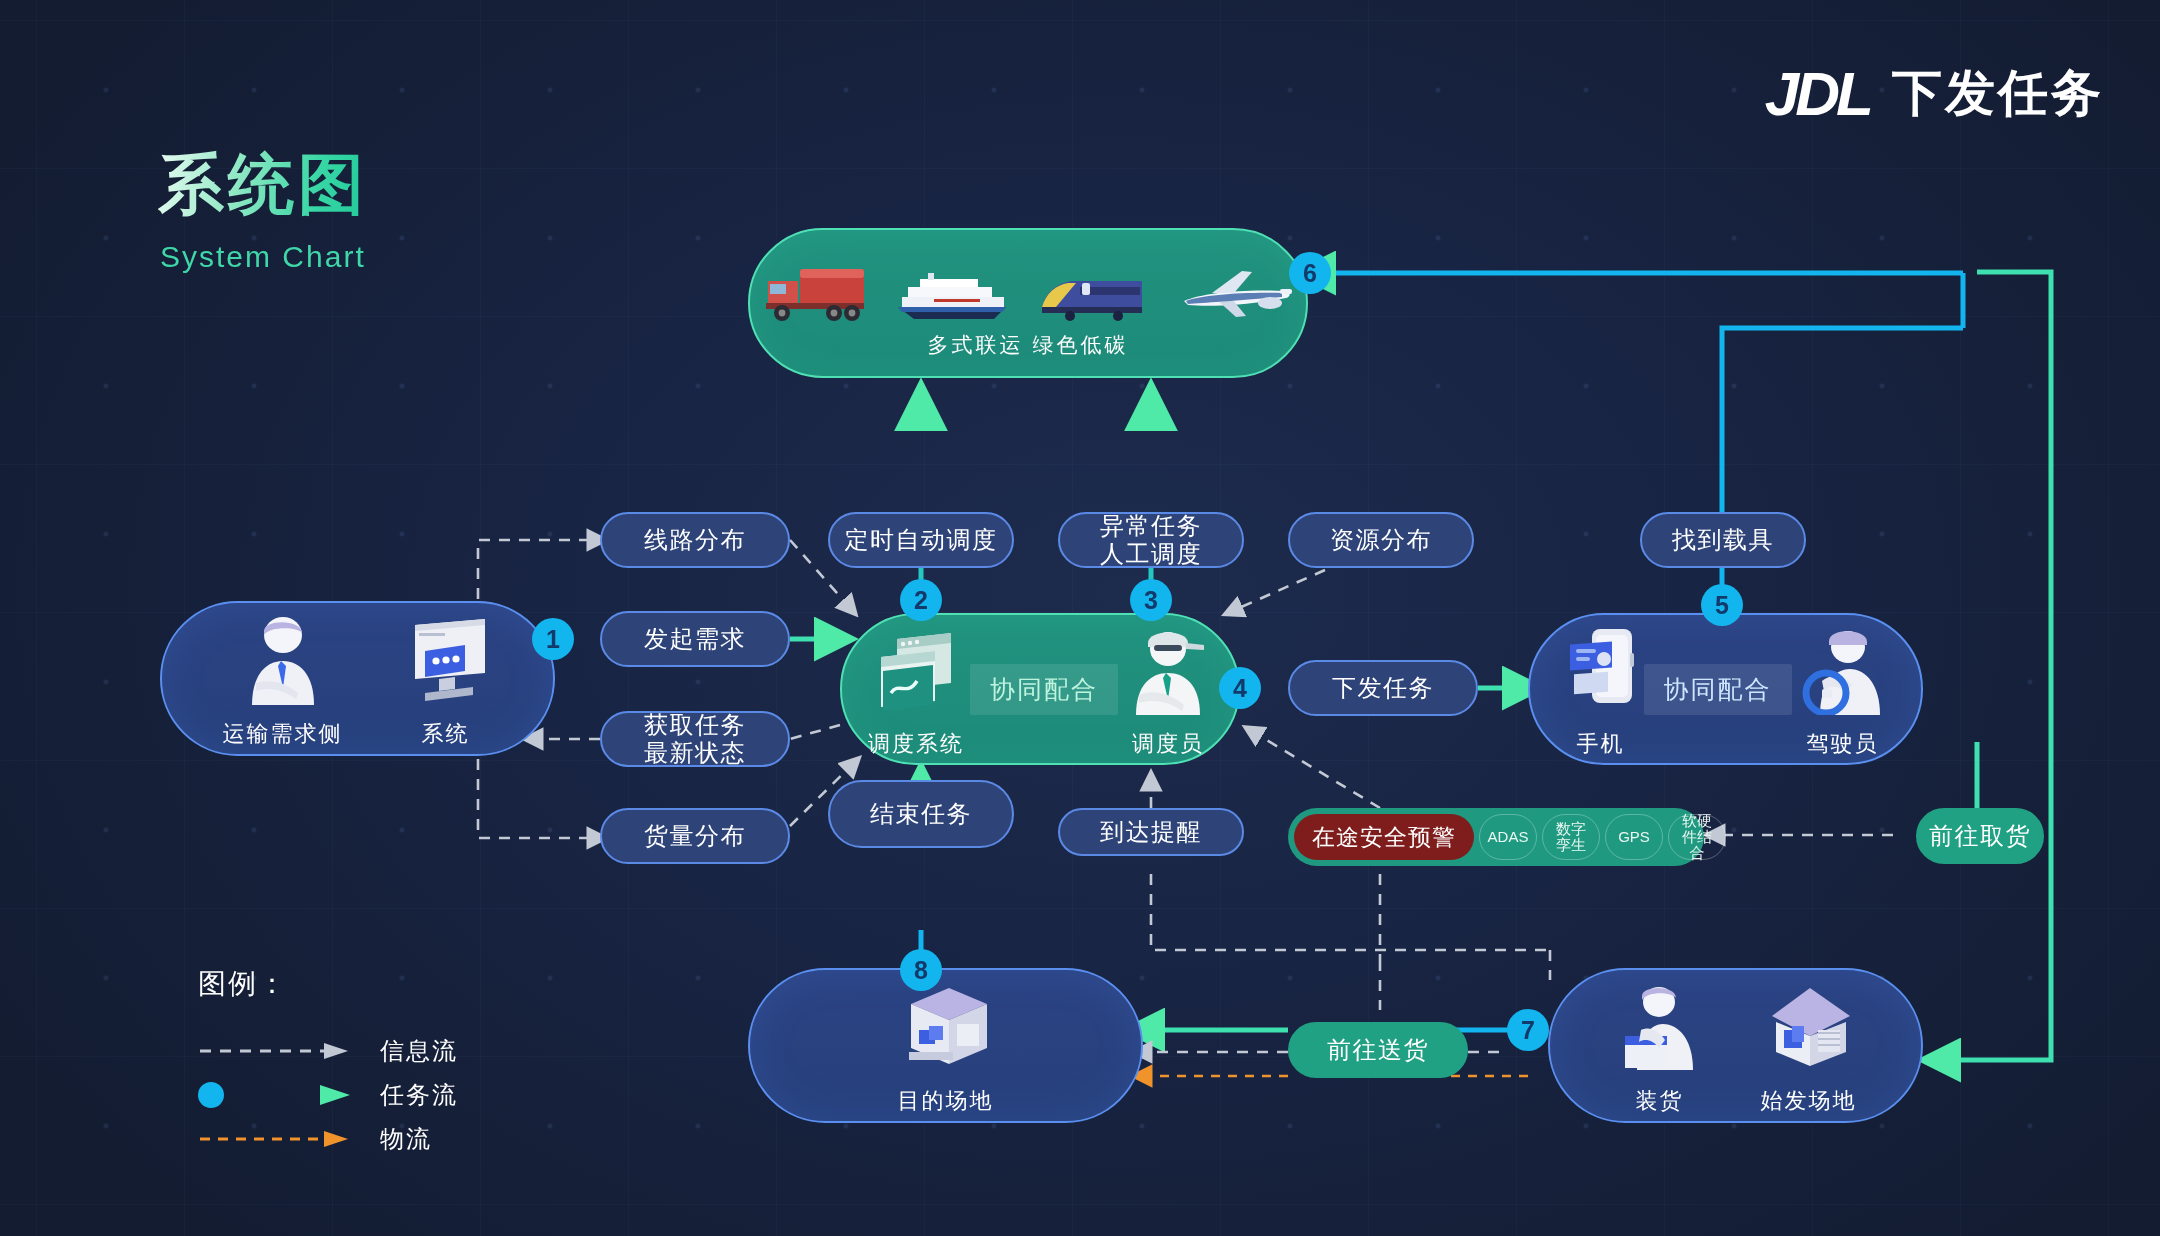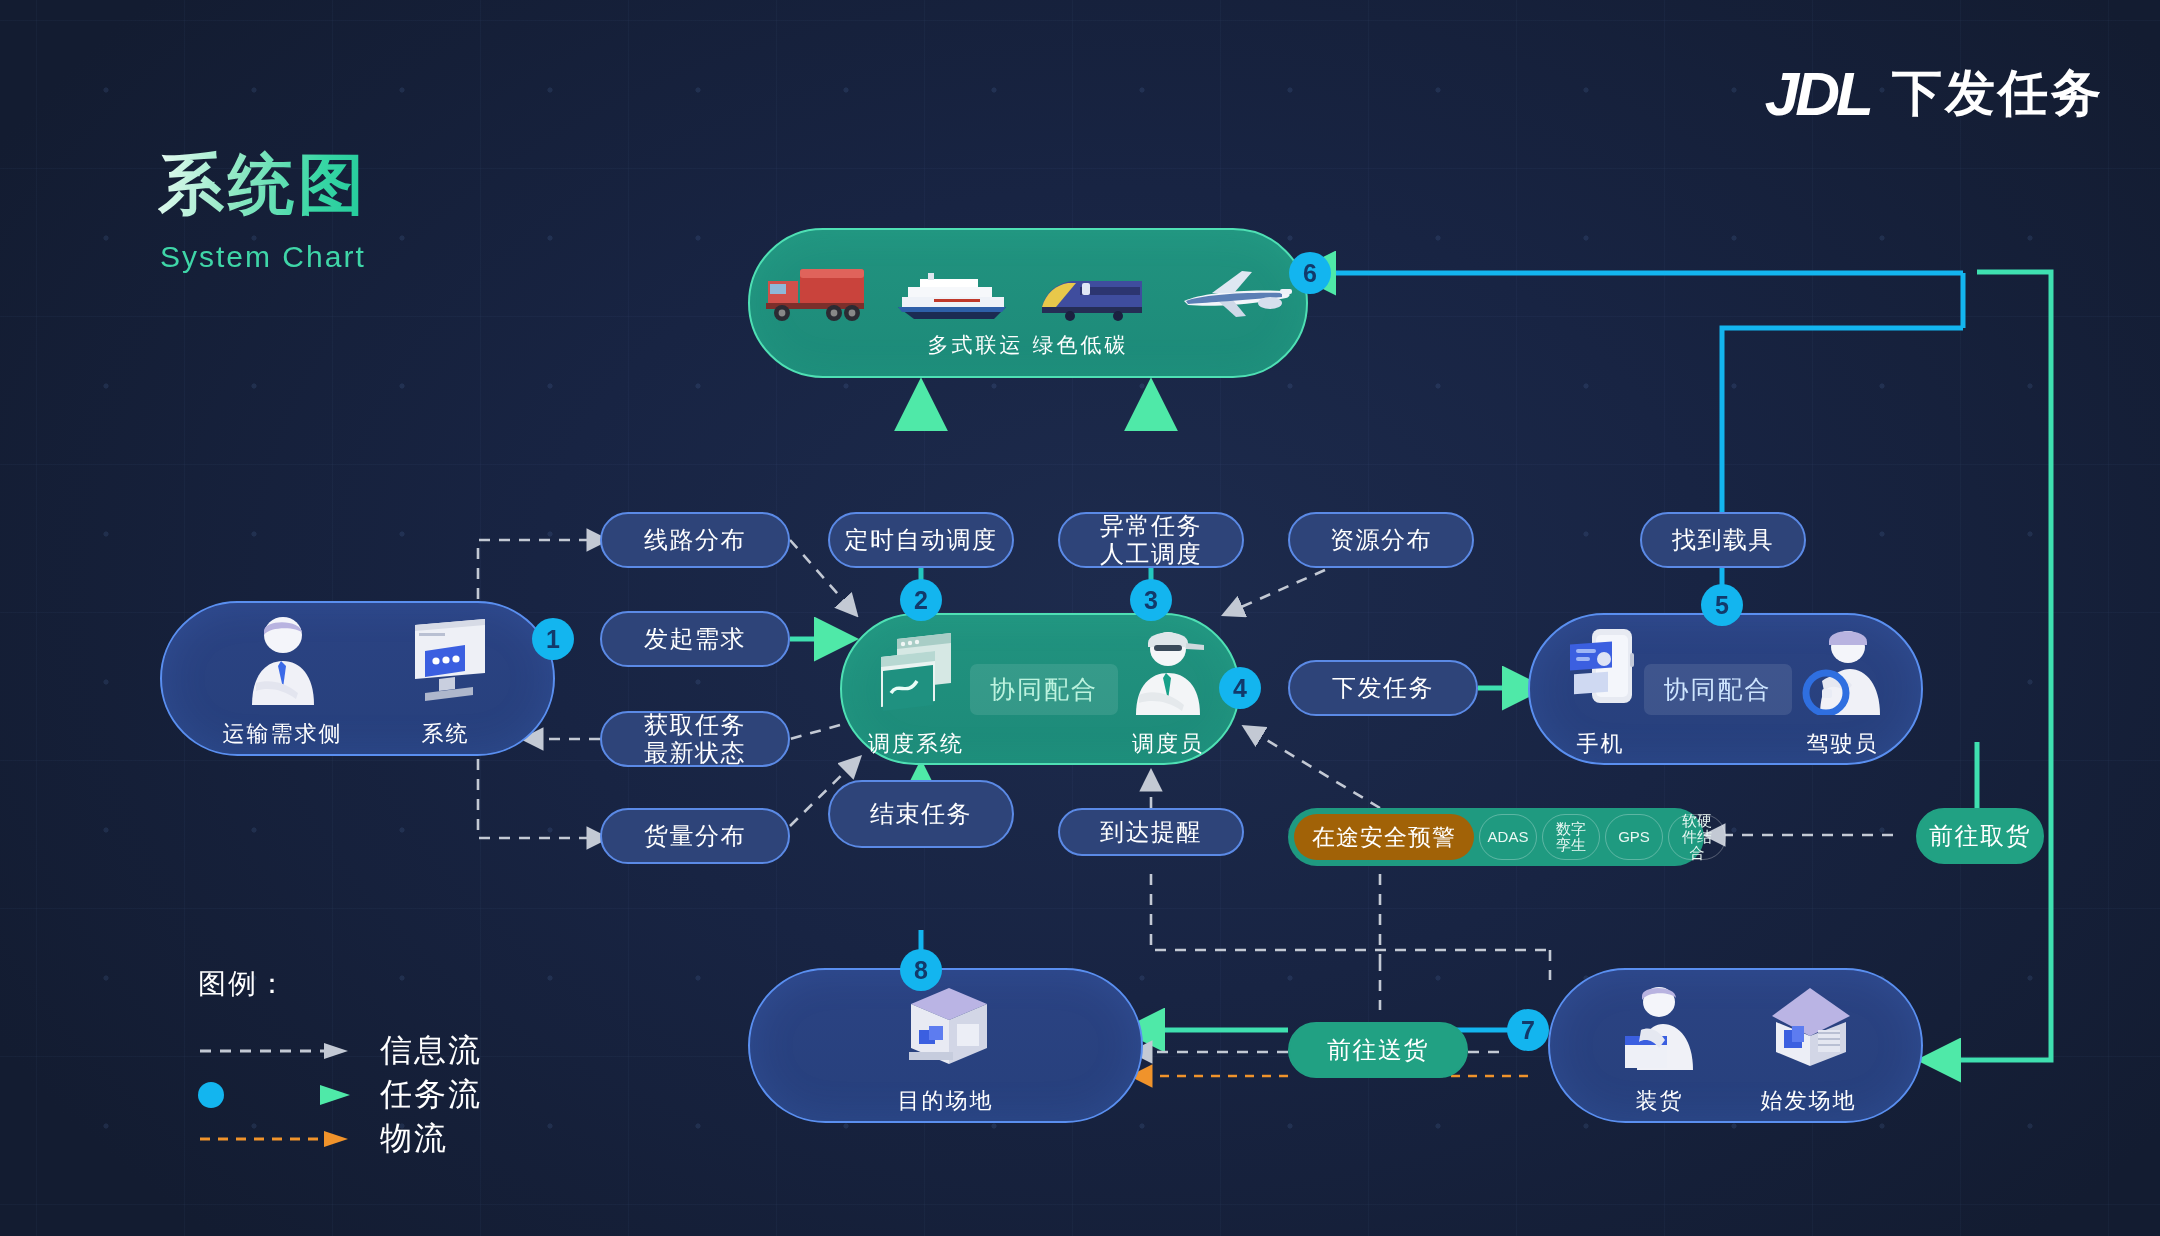--- a/index.html
+++ b/index.html
@@ -71,21 +71,21 @@
     border: 2px solid #4fe0b4;
     box-shadow: inset 0 0 40px rgba(60,220,170,0.12);
   }
   .nodeinner { display: flex; align-items: center; justify-content: center; gap: 30px; width: 100%; height: 100%; }
   .figure { display: flex; flex-direction: column; align-items: center; justify-content: center; }
   .figure .ic { height: 96px; display: flex; align-items: flex-end; justify-content: center; }
   .figure .cap {
     margin-top: 14px; font-size: 22px; color: #ffffff; letter-spacing: 2px; white-space: nowrap;
   }
   .coop {
-    font-size: 25px; letter-spacing: 2px; padding: 9px 20px; border-radius: 7px;
+    font-size: 25px; letter-spacing: 2px; padding: 9px 20px; border-radius: 2px;
     color: #cfe6ff; background: rgba(255,255,255,0.10);
   }
   .node.green .coop { color: #bdf3df; background: rgba(255,255,255,0.10); }
 
   
   .pill {
     position: absolute;
     display: flex; align-items: center; justify-content: center; text-align: center;
     border-radius: 999px; font-size: 24px; color: #ffffff; letter-spacing: 1.5px;
     line-height: 1.22;
@@ -94,21 +94,21 @@
   .pill.teal { background: #21a183; border-color: #21a183; color: #ffffff; }
   .pill.two-line { line-height: 1.18; }
 
   
   #safety {
     position: absolute; left: 1288px; top: 808px; width: 416px; height: 58px;
     border-radius: 999px; background: #1f9a80;
     display: flex; align-items: center; padding: 0 6px; gap: 5px;
   }
   #safety .main {
-    height: 46px; border-radius: 999px; background: #a16207;
+    height: 46px; border-radius: 999px; background: #7f1d1d;
     display: flex; align-items: center; justify-content: center;
     padding: 8px 18px; font-size: 23px; color: #ffffff; letter-spacing: 1px; white-space: nowrap;
   }
   #safety .chip {
     height: 46px; min-width: 58px; border-radius: 999px;
     border: 1.5px solid rgba(255,255,255,0.28);
     display: flex; align-items: center; justify-content: center; text-align: center;
     font-size: 15px; color: #eaf8f3; padding: 0 9px; line-height: 1.05; white-space: pre-line;
   }
 
@@ -116,21 +116,21 @@
   .badge {
     position: absolute; width: 42px; height: 42px; border-radius: 50%;
     background: #13b5ef; color: #123a6b; font-size: 25px; font-weight: 600;
     display: flex; align-items: center; justify-content: center; z-index: 6;
   }
 
   
   #legend { position: absolute; left: 198px; top: 965px; }
   #legend .ttl { font-size: 28px; color: #ffffff; letter-spacing: 2px; margin-bottom: 26px; }
   #legend .row { display: flex; align-items: center; height: 44px; }
-  #legend .lbl { font-size: 32px; color: #ffffff; letter-spacing: 2px; margin-left: 22px; }
+  #legend .lbl { font-size: 24px; color: #ffffff; letter-spacing: 2px; margin-left: 22px; }
 
   
   .sprite { display:block; }
 </style>
 </head>
 <body>
 
 <div id="stage">
   <div id="grid"></div>
   <div id="dots"></div>

